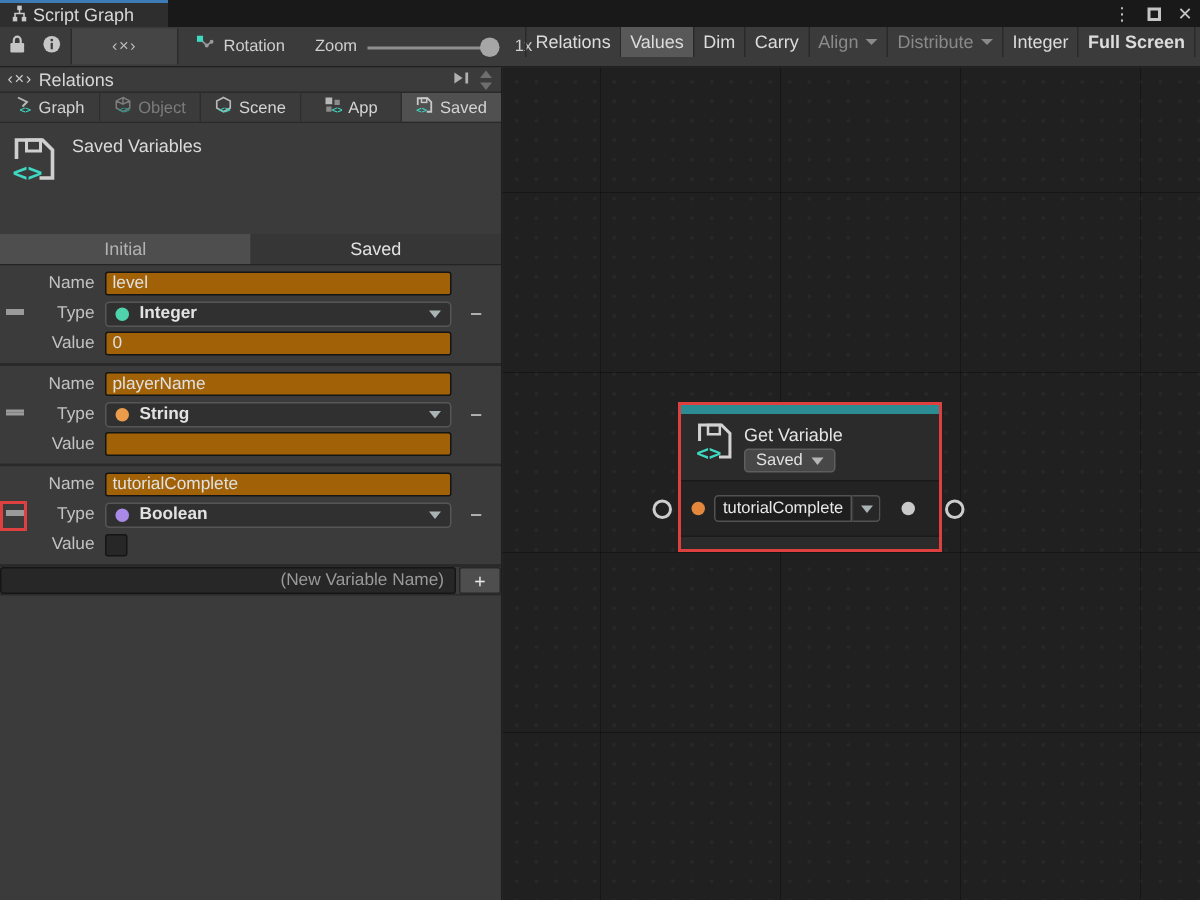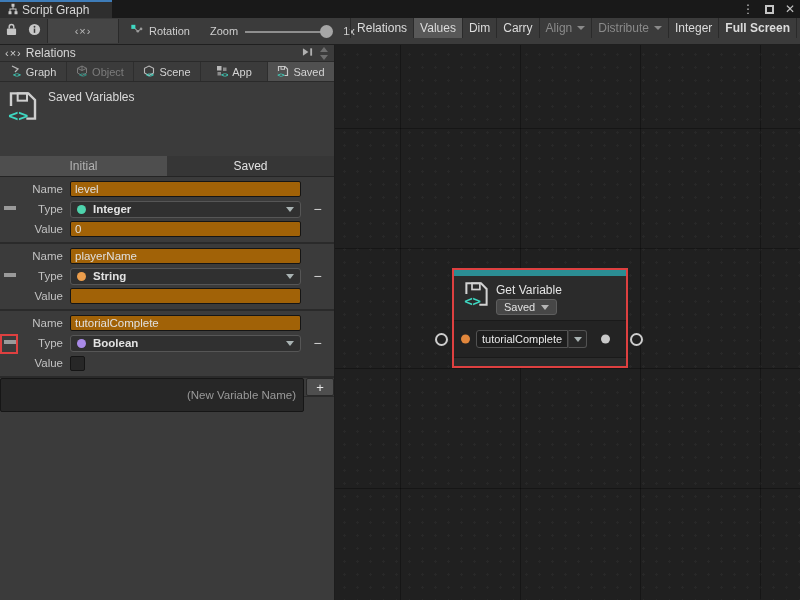--- a/index.html
+++ b/index.html
@@ -80,21 +80,21 @@
   .dd-arrow{width:0;height:0;border-left:4px solid transparent;border-right:4px solid transparent;
             border-top:5px solid #a9b3b3;}
   .remove-btn{width:34px;text-align:center;color:#d2d2d2;font-size:14px;line-height:14px;}
   .drag-handle{position:absolute;left:4px;top:29px;width:12px;height:3px;
                border-top:2px solid #9a9a9a;border-bottom:2px solid #9a9a9a;}
   .handle-annotation{position:absolute;left:0;top:23px;width:18px;height:20px;border:2px solid #dd3c3c;}
   .checkbox{width:15px;height:15px;background:#272727;border:1px solid #151515;border-radius:2px;}
 
   .new-var-row{display:flex;height:19px;align-items:stretch;background:#3b3b3b;border-bottom:1px solid #2a2a2a;}
   .new-var-input{flex:1;background:#272727;border:1px solid #161616;border-radius:2px;color:#dedede;
-                 font-size:11.5px;text-align:right;padding:16px 7px;font-family:inherit;outline:none;}
+                 font-size:11.5px;text-align:right;padding:0 7px;font-family:inherit;outline:none;}
   .new-var-input::placeholder{color:#9a9a9a;opacity:1;}
   .add-btn{width:28px;margin-left:2px;background:#4e4e4e;border:1px solid #282828;border-radius:2px;
            color:#e8e8e8;display:flex;align-items:center;justify-content:center;font-size:13px;}
 
   
   .graph{position:absolute;left:335px;top:45px;width:465px;height:555px;background-color:#202020;
     background-image:
       linear-gradient(to right, rgba(0,0,0,0.30) 1px, transparent 1px),
       linear-gradient(to bottom, rgba(0,0,0,0.30) 1px, transparent 1px),
       radial-gradient(circle, #282828 1px, transparent 1.4px);

